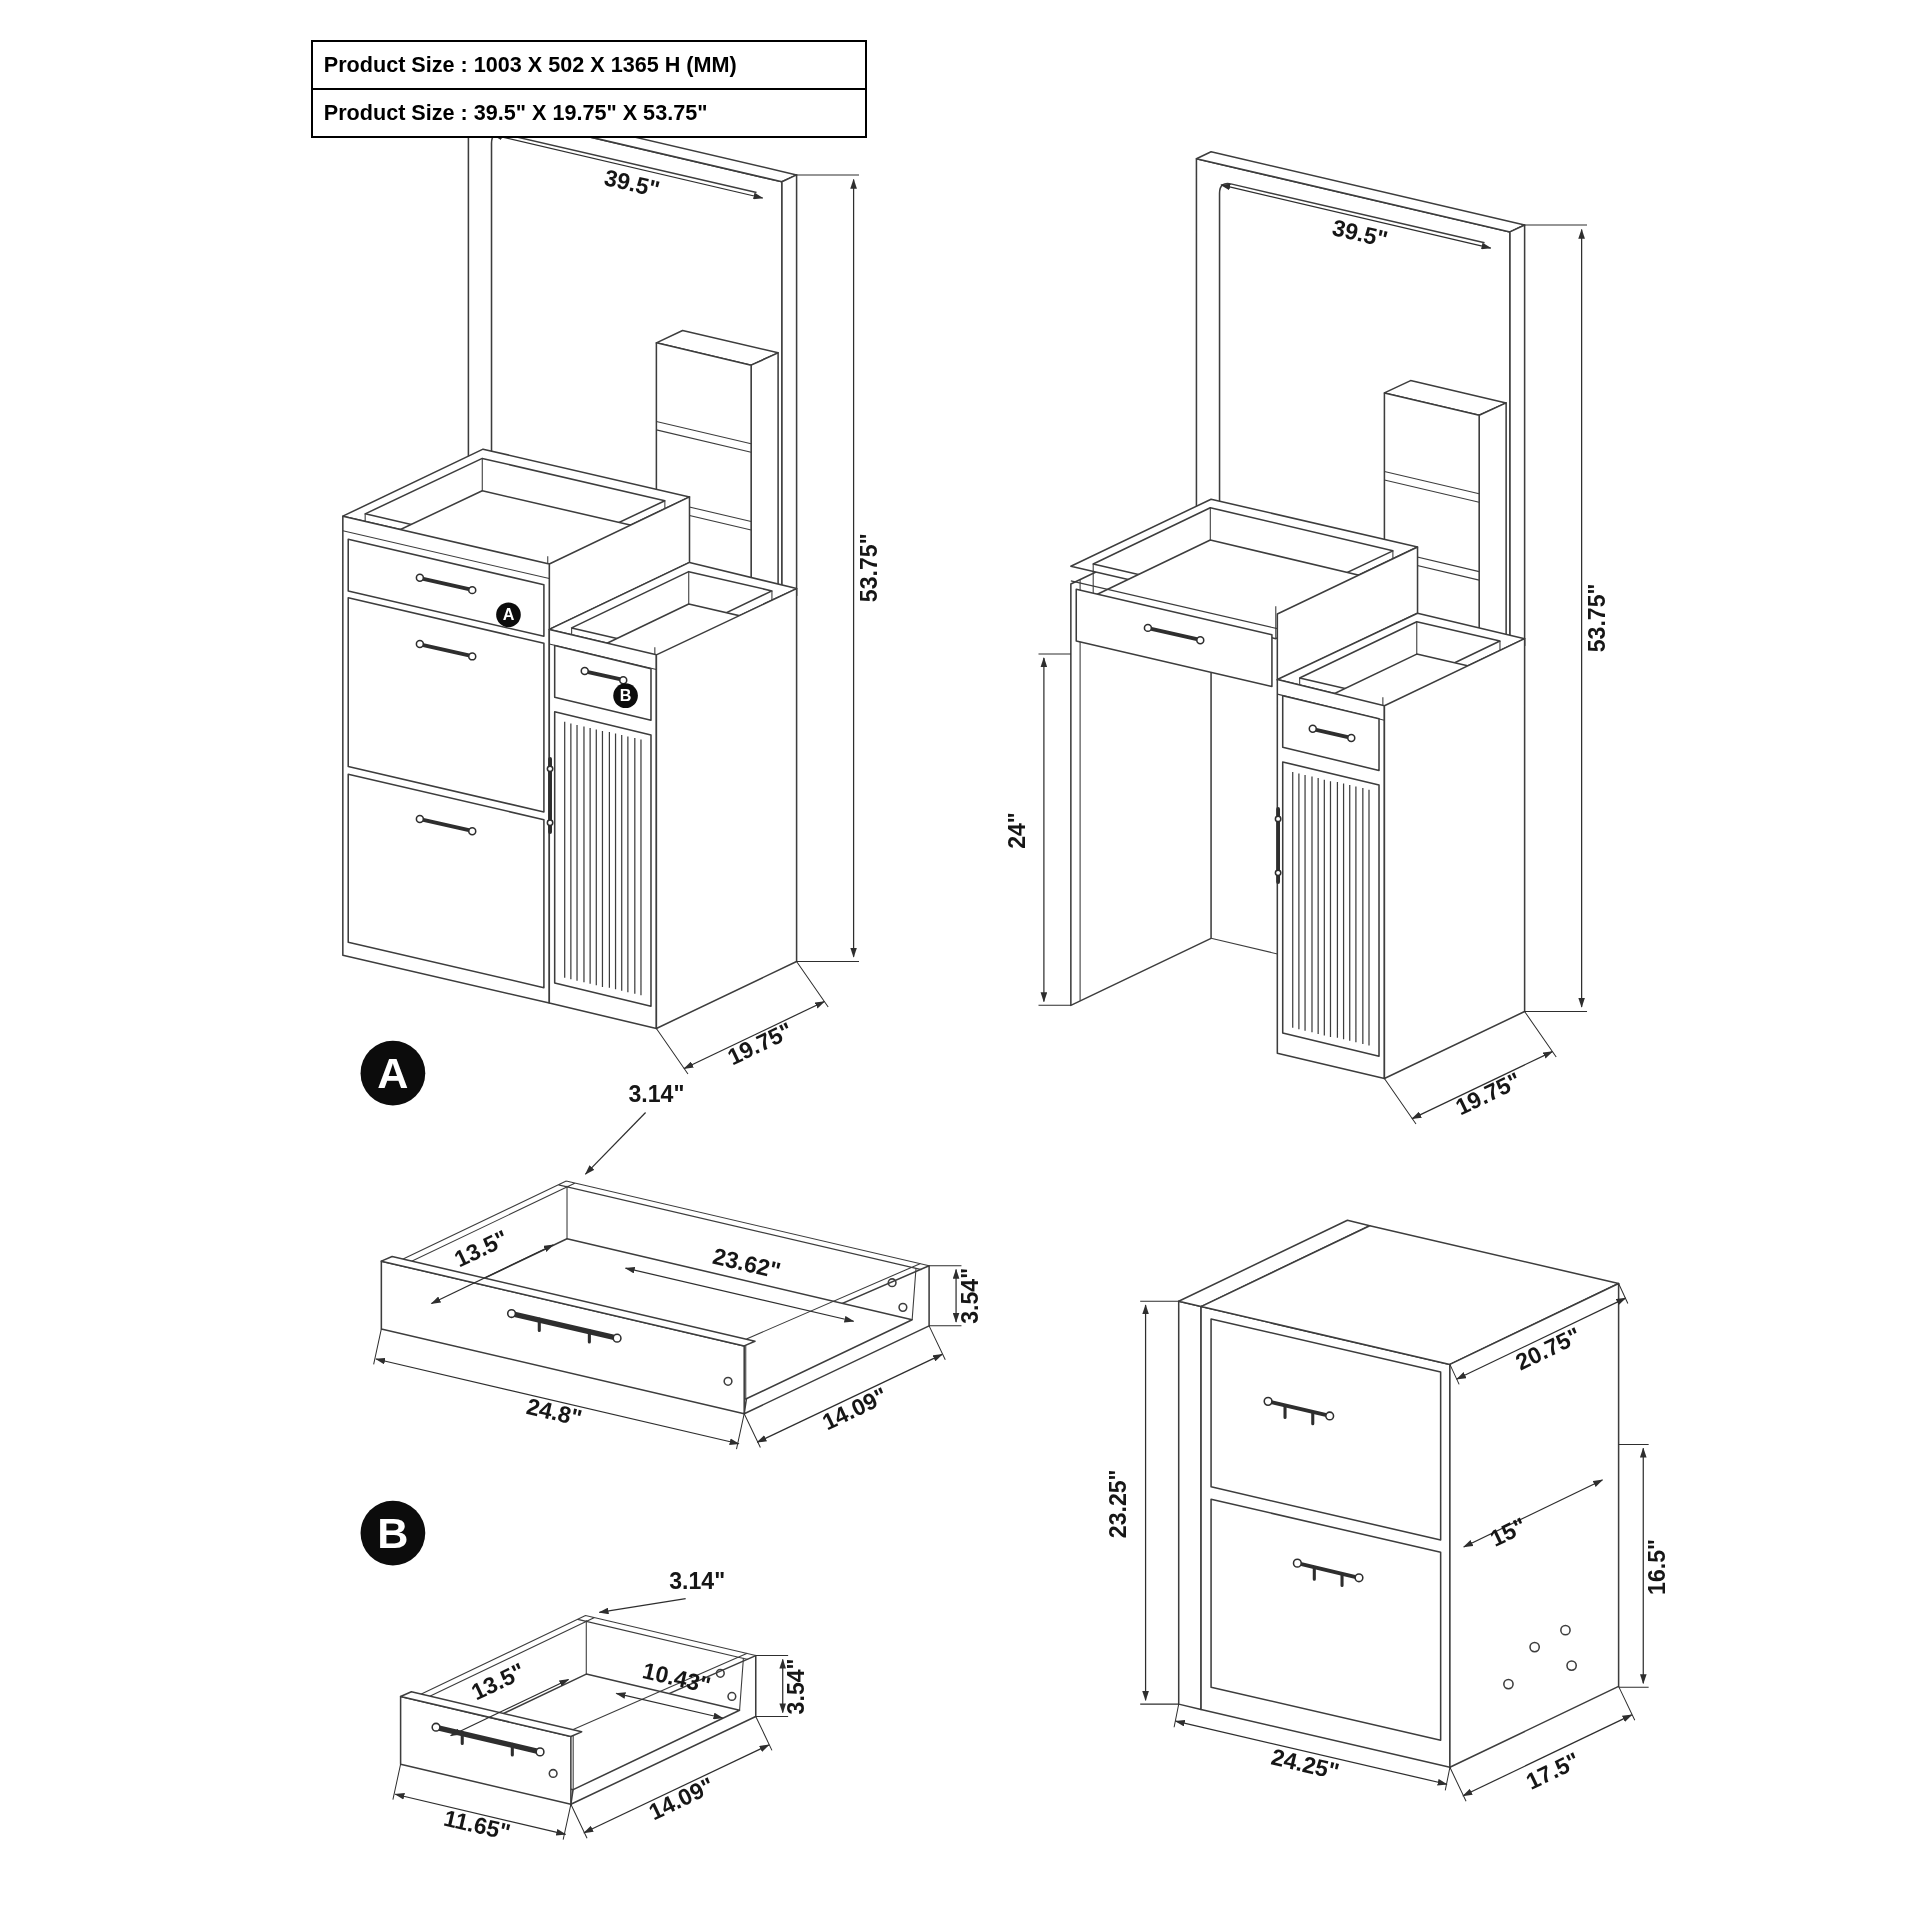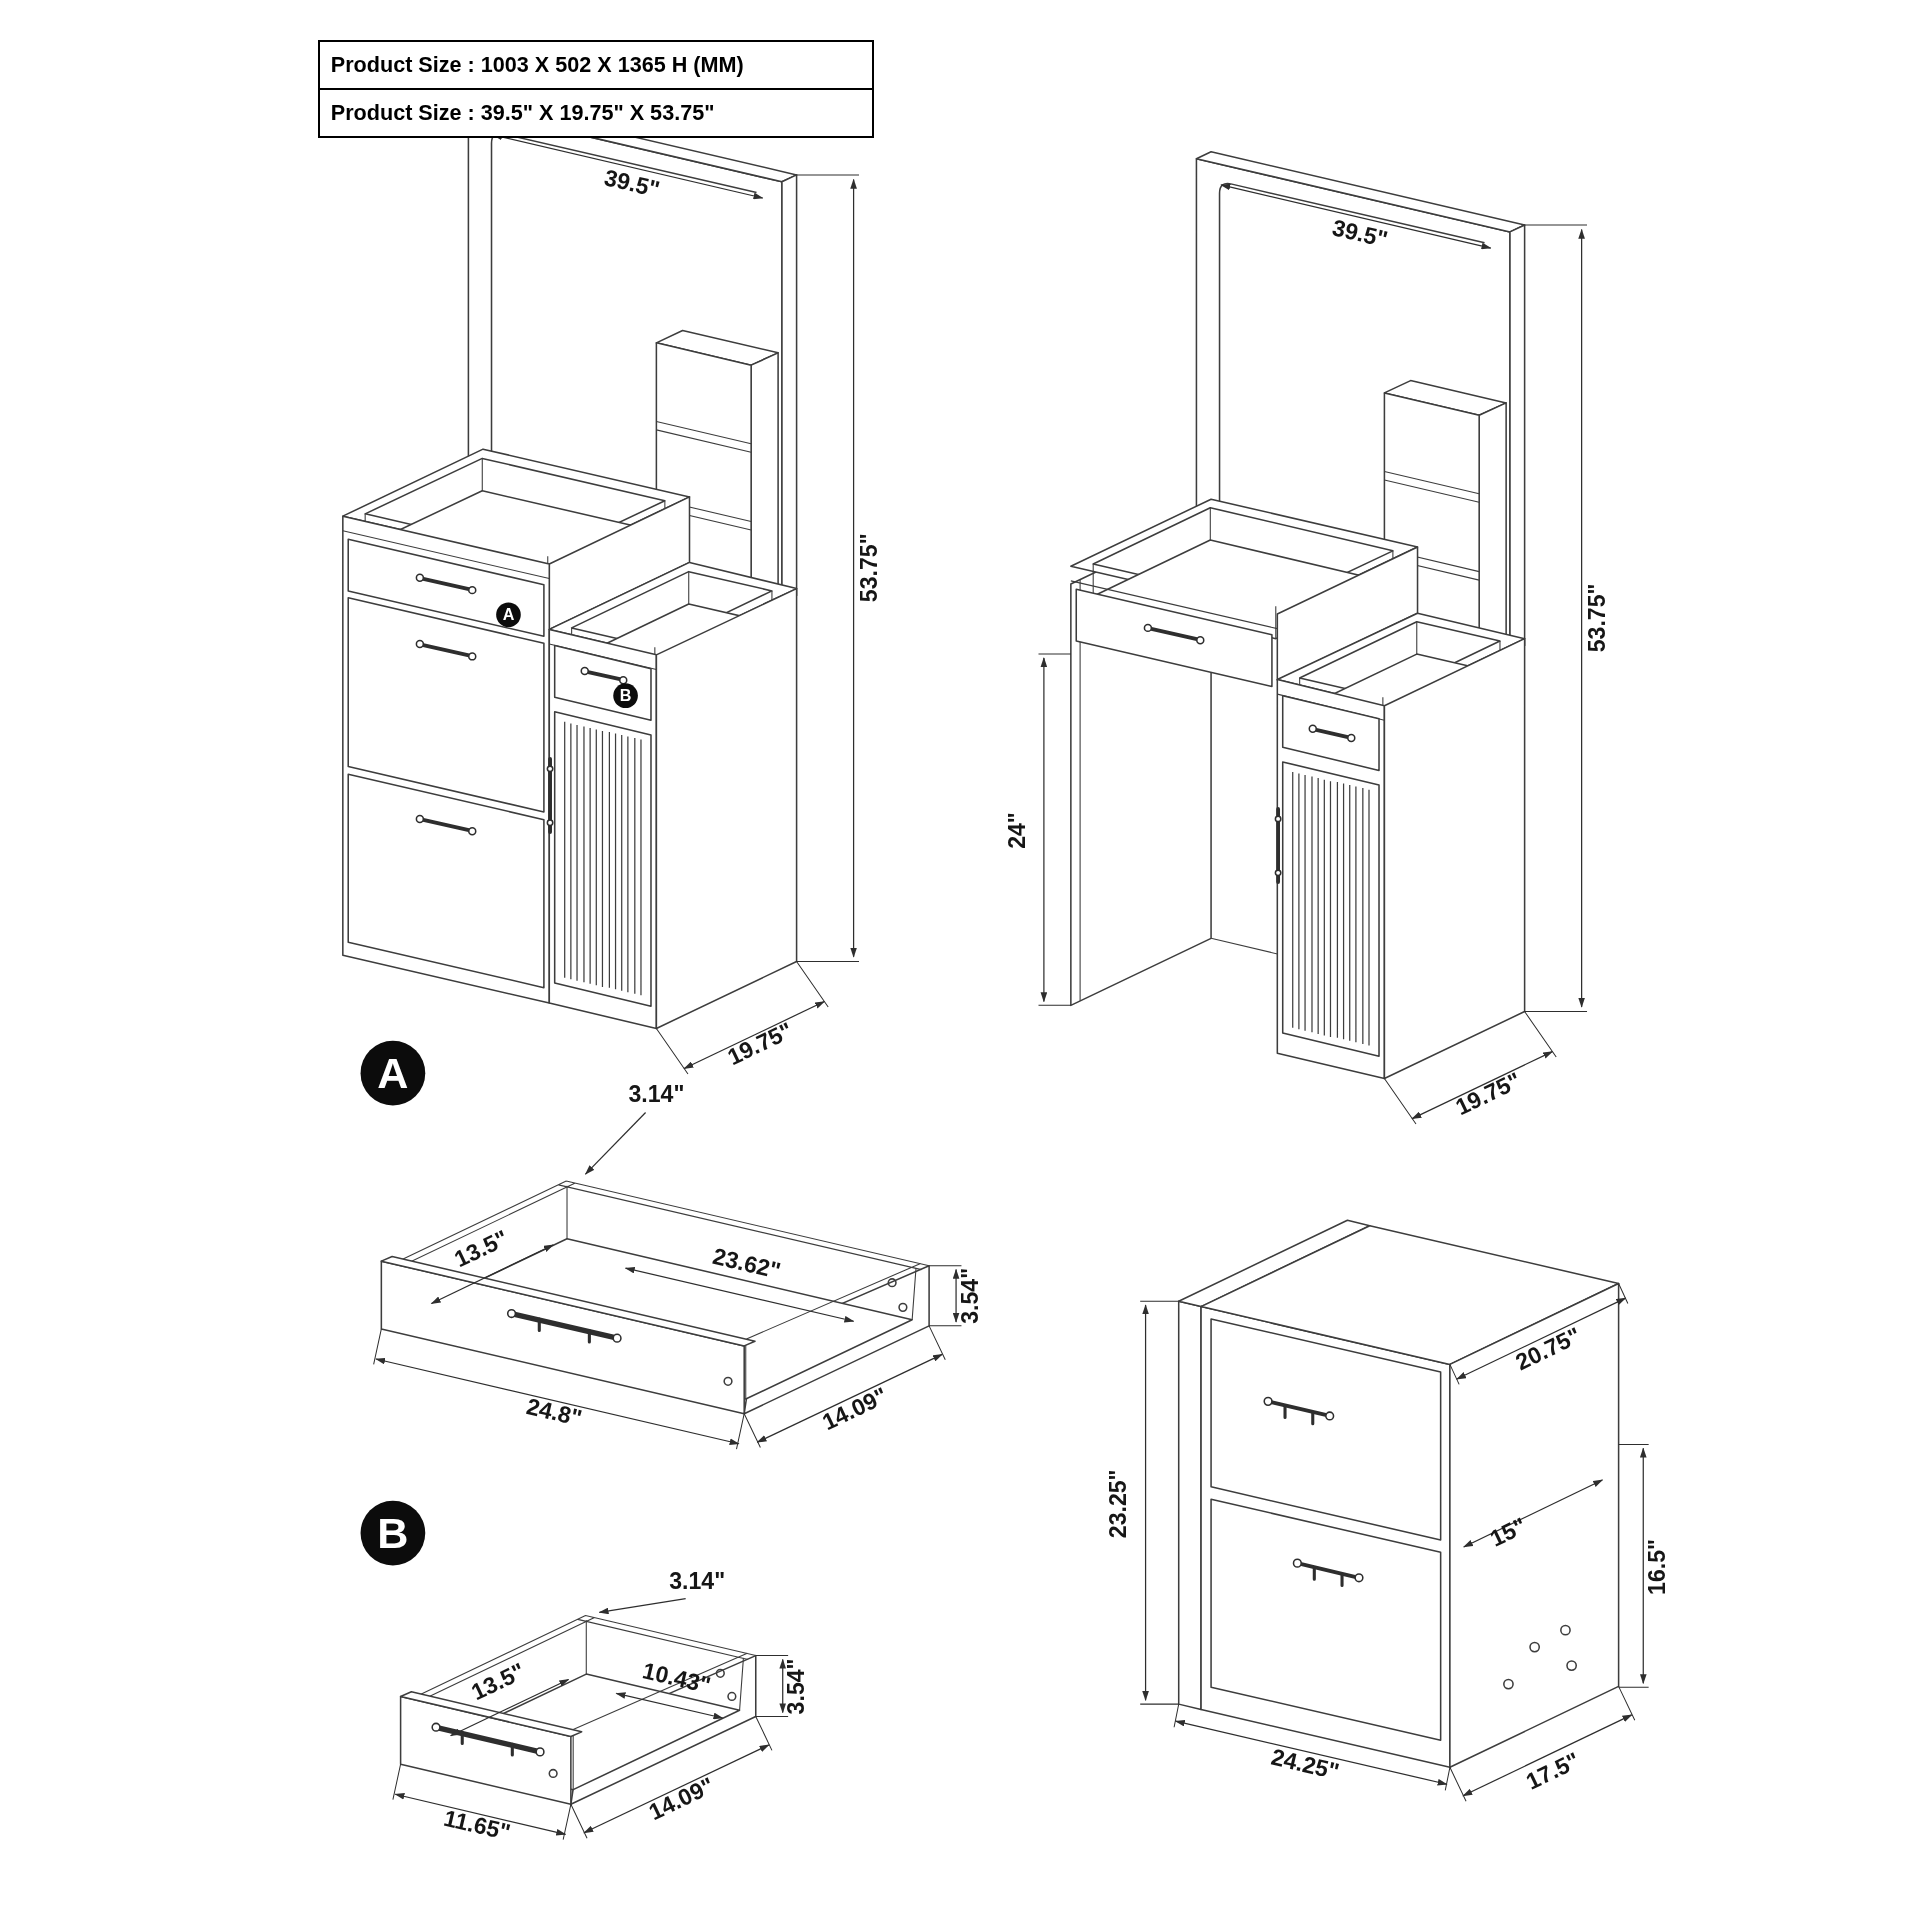--- a/index.html
+++ b/index.html
@@ -1,21 +1,21 @@
 <!DOCTYPE html>
 <html style="font-size:12.3px"><head>
 <meta charset="utf-8">
 <style>
   html,body{margin:0;padding:0;}
   body{
     width:1926px;height:1926px;position:relative;background:#ffffff;
     font-family:"Liberation Sans", sans-serif;
   }
   .title-block{
-    position:absolute;left:318px;top:40px;width:552px;
+    position:absolute;left:311px;top:40px;width:552px;
     border:2.3px solid #000;background:#fff;z-index:5;
   }
   .title-row{
     height:46px;line-height:46px;padding-left:10.8px;
     font-size:21.6px;font-weight:bold;color:#000;white-space:nowrap;
   }
   .title-row:first-child{border-bottom:2.3px solid #000;}
   svg{position:absolute;left:0;top:0;}
   svg text{font-family:"Liberation Sans", sans-serif;font-weight:bold;fill:#161616;}
   .dimtext{font-size:30px;}

